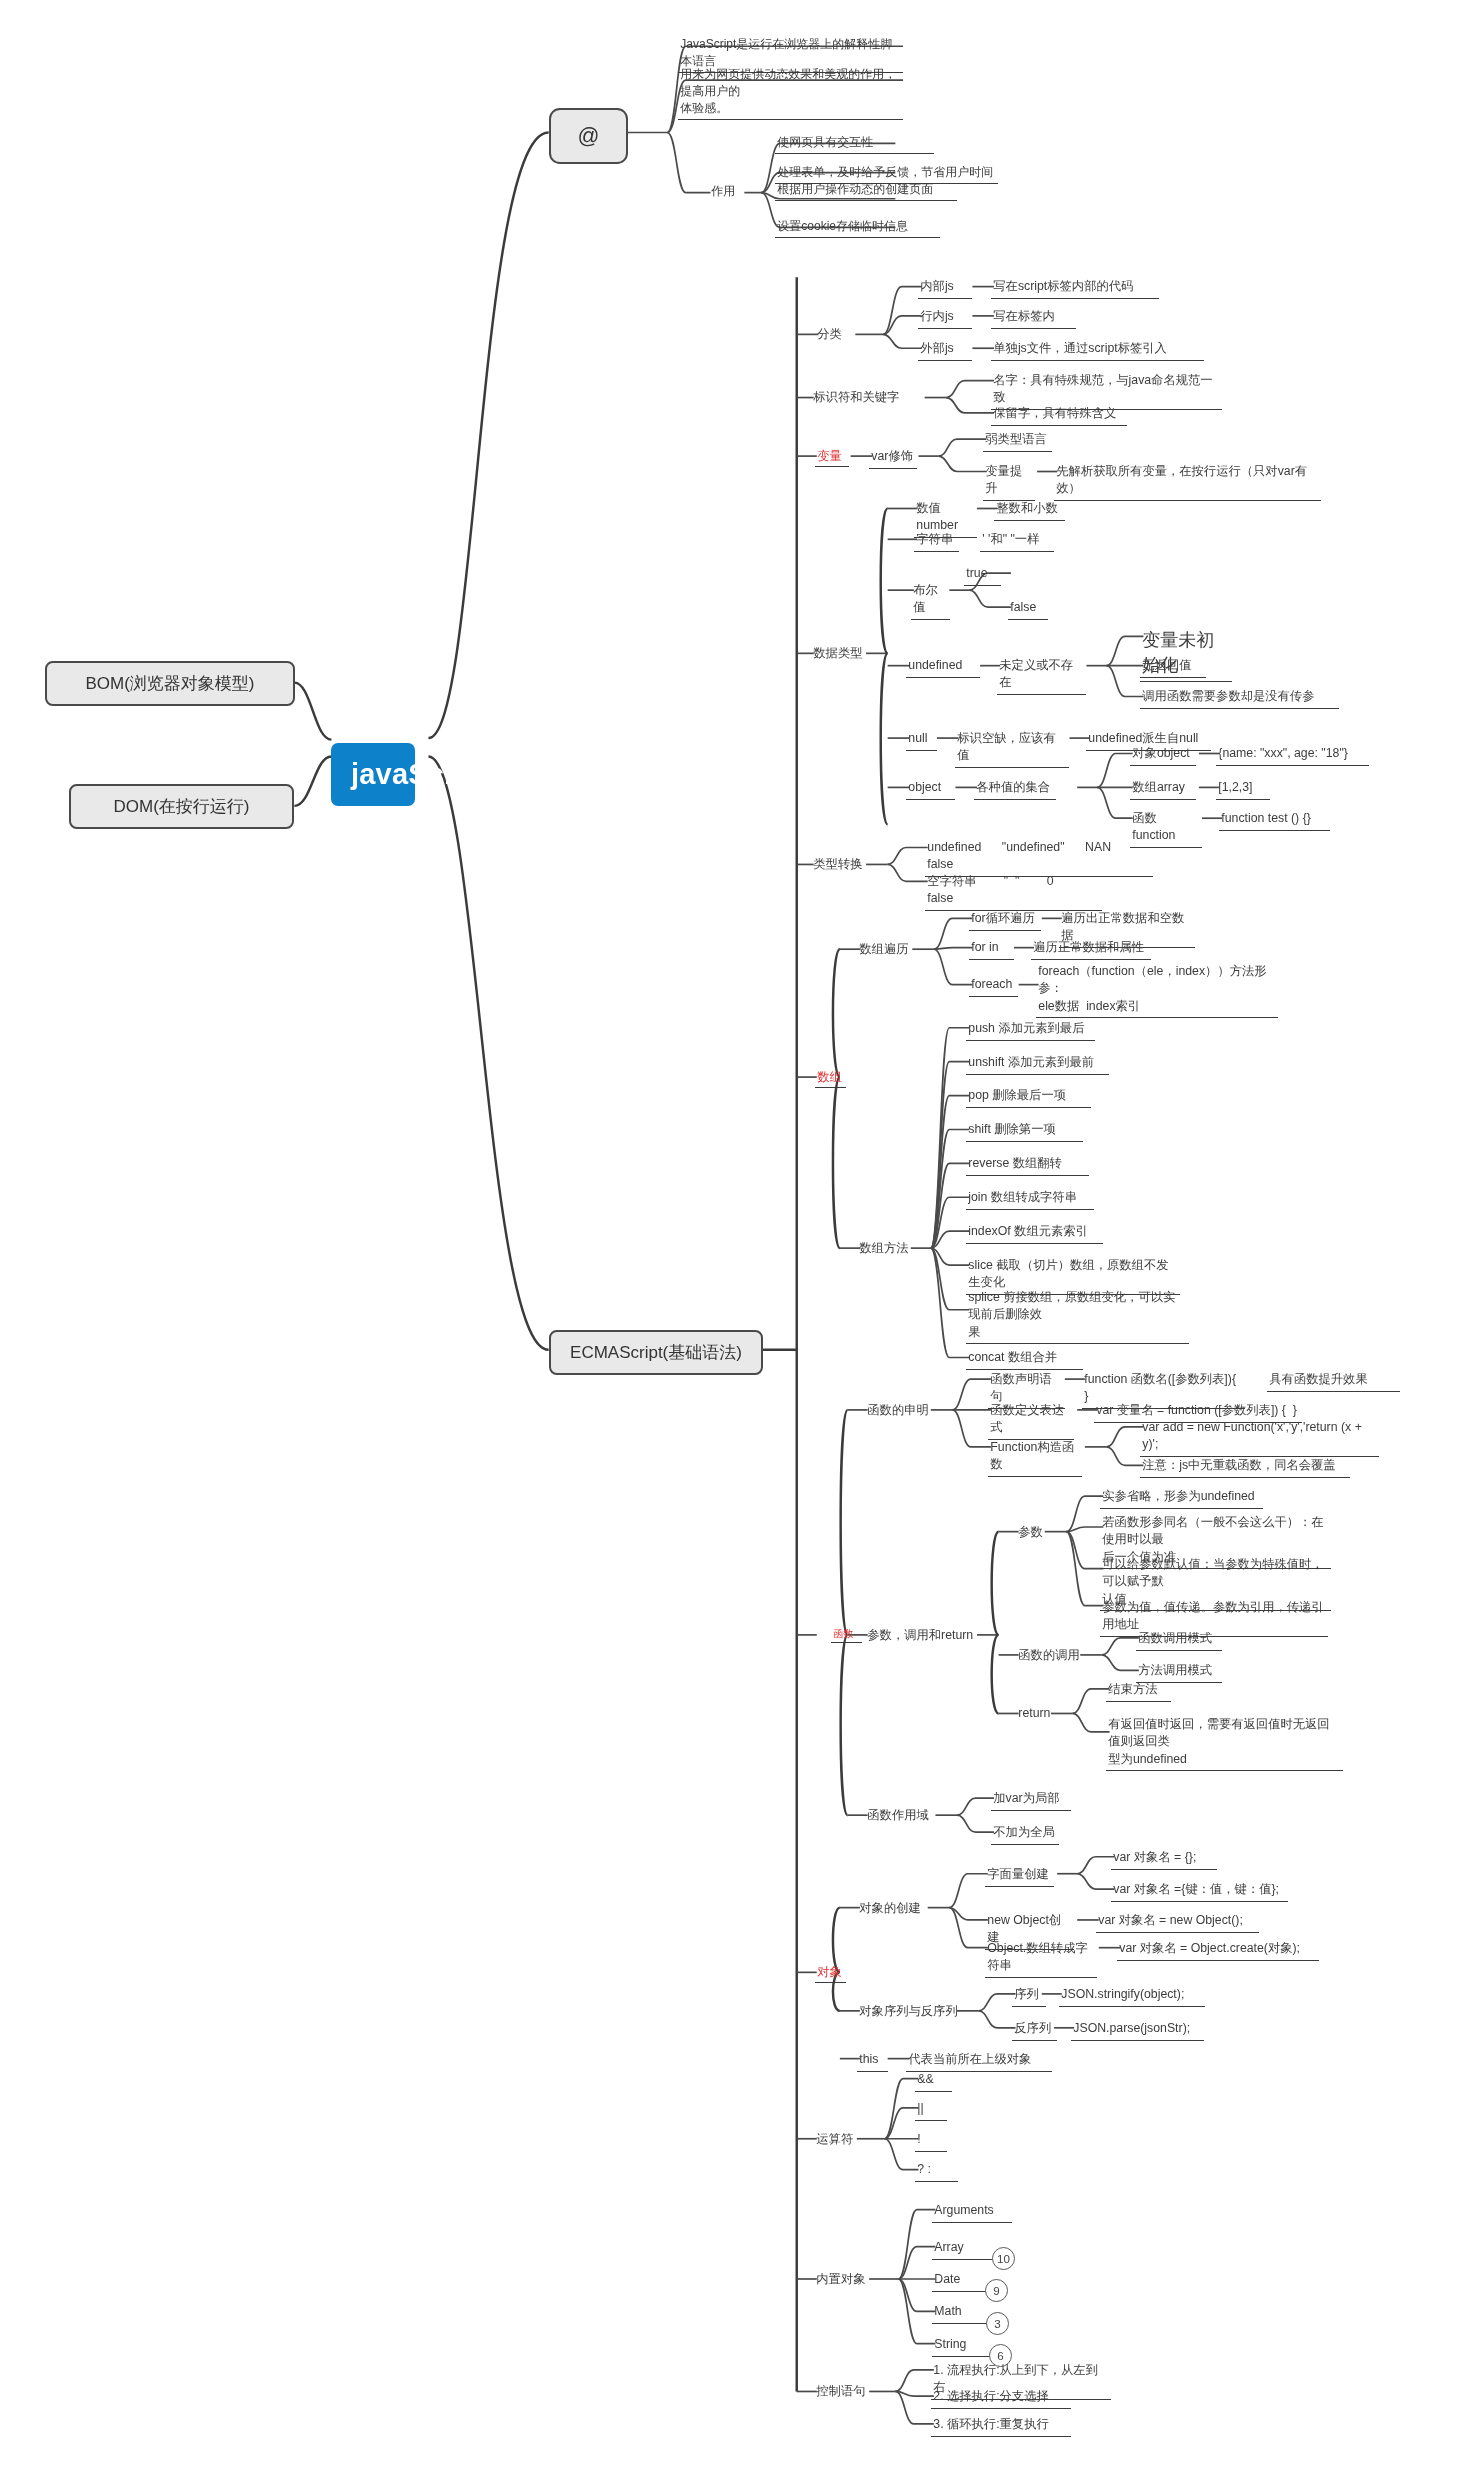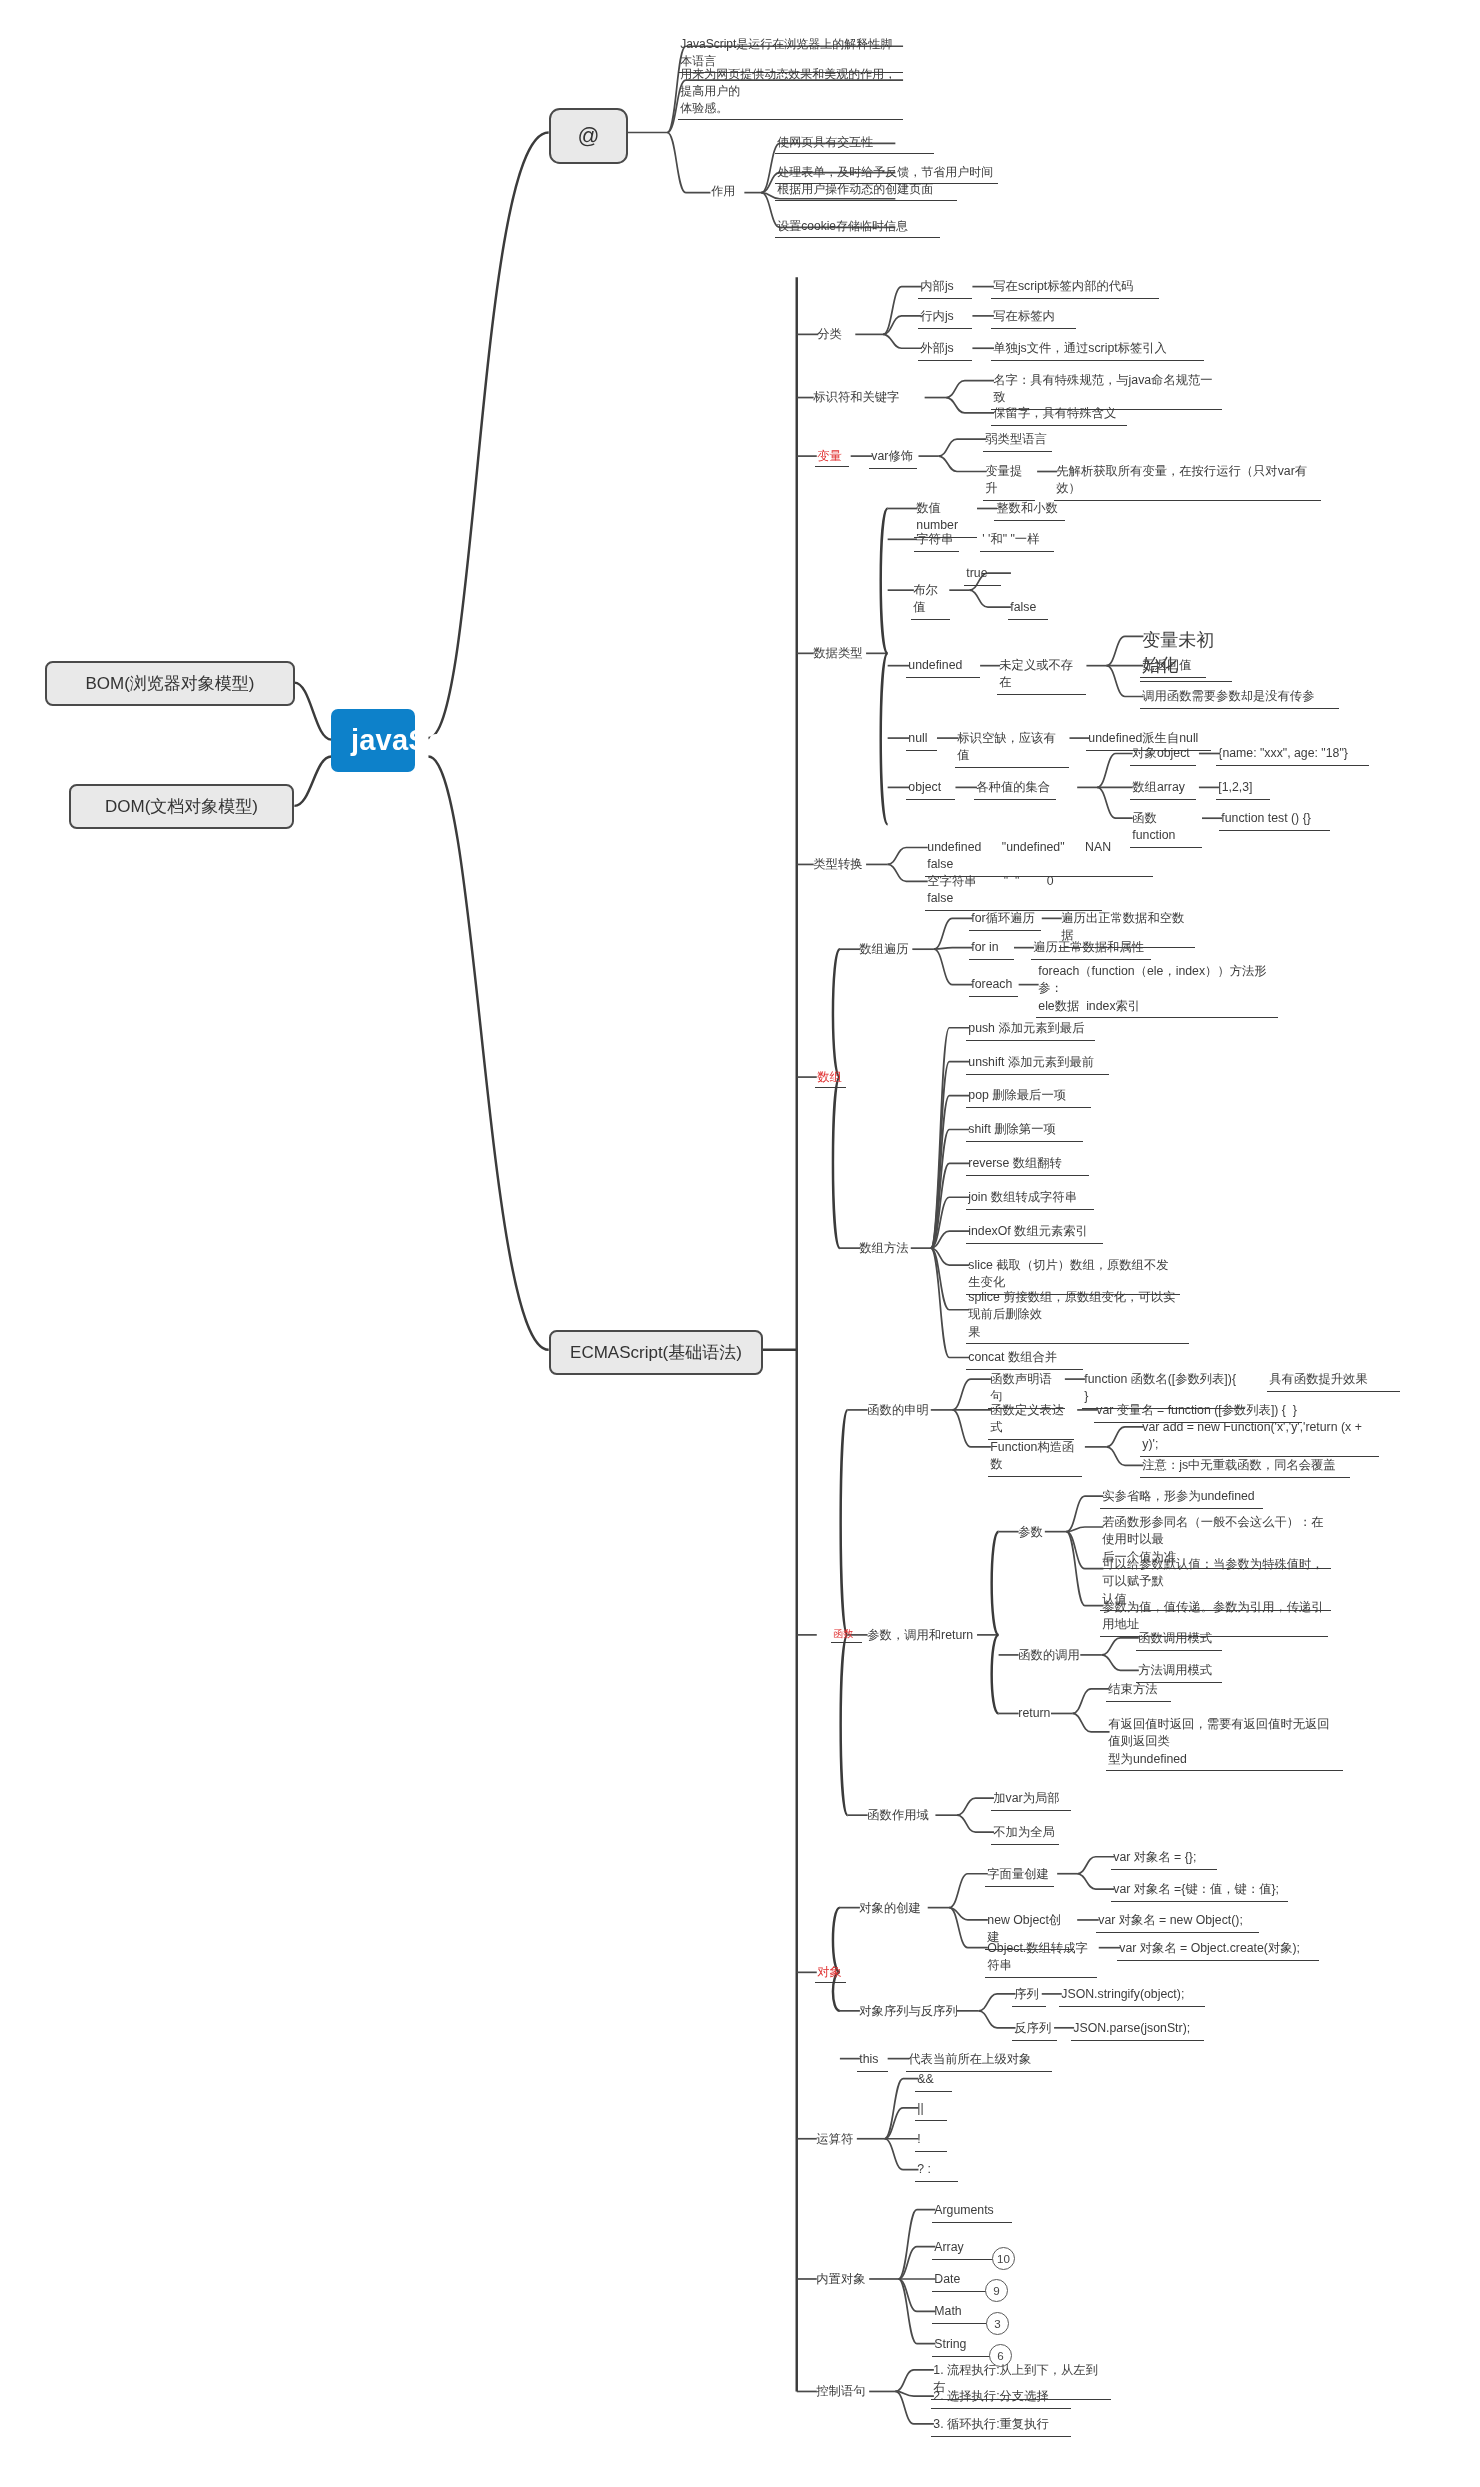--- a/index.html
+++ b/index.html
@@ -248,24 +248,24 @@
     <path d="M1166 2958 C 1178 2958 1178 3000 1190 3000 L 1214 3000"></path>
     <path d="M1166 2958 C 1178 2958 1178 3042 1190 3042 L 1214 3042"></path>
 
     <path d="M1034 3104 L 1060 3104"></path>
     <path d="M1128 3104 L 1162 3104"></path>
     <path d="M1162 3104 C 1174 3104 1174 3076 1186 3076 L 1212 3076"></path>
     <path d="M1162 3104 C 1174 3104 1174 3110 1186 3110 L 1212 3110"></path>
     <path d="M1162 3104 C 1174 3104 1174 3146 1186 3146 L 1212 3146"></path>
   </svg>
 
-  <div class="node center" style="left:331px; top:709px; width:84px;">javaScript</div>
+  <div class="node center" style="left:331px; top:743px; width:84px;">javaScript</div>
 
   <div class="node pill wide" style="left:45px; top:661px; width:250px;">BOM(浏览器对象模型)</div>
-  <div class="node pill wide" style="left:69px; top:784px; width:225px;">DOM(文档对象模型)</div>
+  <div class="node pill wide" style="left:69px; top:784px; width:225px;">DOM(在按行运行)</div>
 
   <div class="node pill sq" style="left:549px; top:108px; width:79px;">@</div>
 
   <div class="node u" style="left:678px; top:35px; width:225px; font-size:12px;">JavaScript是运行在浏览器上的解释性脚本语言</div>
   <div class="node u" style="left:678px; top:65px; width:225px; font-size:12px;">用来为网页提供动态效果和美观的作用，提高用户的
 体验感。</div>
 
   <div class="node plain" style="left:709px; top:182px; font-size:12px;">作用</div>
 
   <div class="node u" style="left:775px; top:133px; width:159px; font-size:12px;">使网页具有交互性</div>

